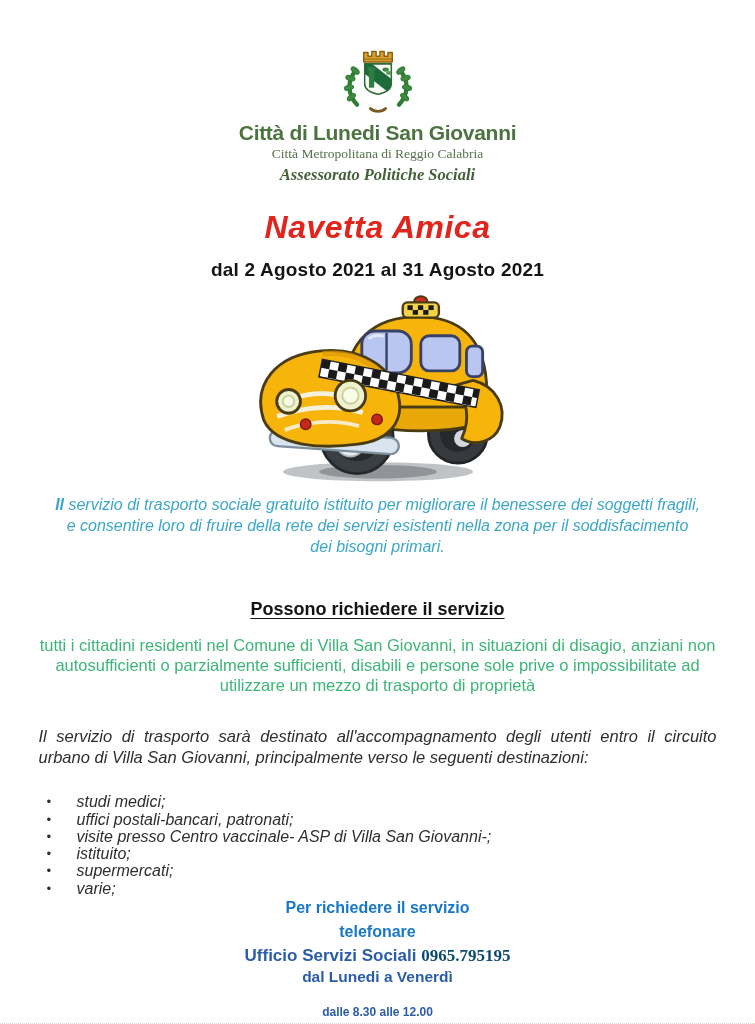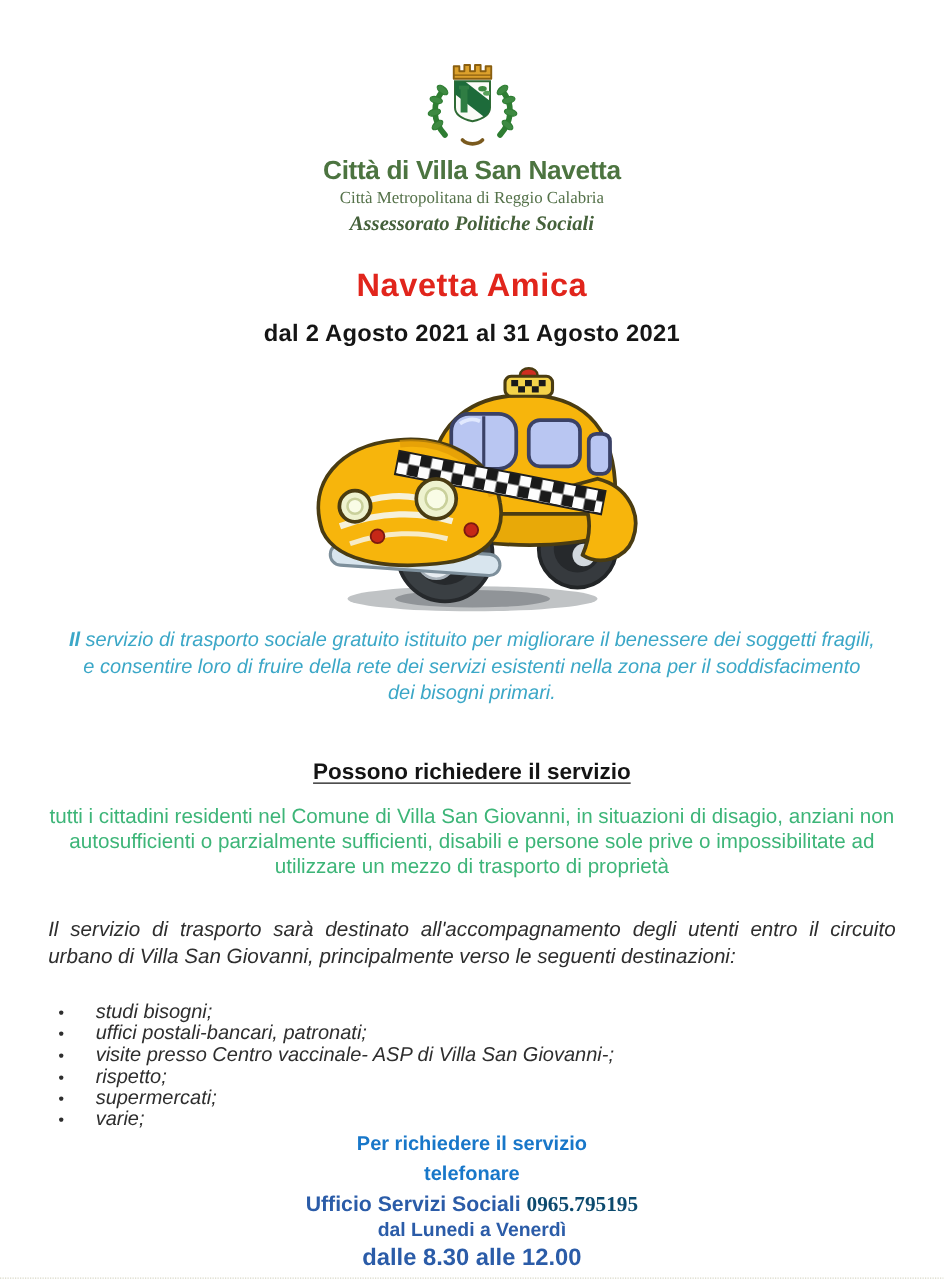--- a/index.html
+++ b/index.html
@@ -6,38 +6,38 @@
   .page{
     width:755px;height:1024px;margin:0 auto;background:#ffffff;
     font-family:"Liberation Sans",sans-serif;color:#222;
     display:flex;flex-direction:column;align-items:center;
     padding-top:42px;box-sizing:border-box;overflow:hidden;
   }
   .crest{width:88px;height:78px;}
   .city-title{font-size:21px;font-weight:bold;color:#4c7440;letter-spacing:-0.3px;margin-top:5px;}
   .metro{font-family:"Liberation Serif",serif;font-size:13.5px;color:#55724a;margin-top:1px;}
   .dept{font-family:"Liberation Serif",serif;font-size:16.5px;font-weight:bold;font-style:italic;color:#44603a;margin-top:3px;}
-  .program{font-size:26px;font-weight:bold;color:#e1251c;margin-top:24px;letter-spacing:0.5px;}
+  .program{font-size:32px;font-weight:bold;font-style:italic;color:#e1251c;margin-top:24px;letter-spacing:0.5px;}
   .dates{font-size:19px;font-weight:bold;color:#151515;margin-top:13px;letter-spacing:0.2px;}
   .taxi{margin-top:10px;width:300px;height:205px;}
   .intro{margin-top:8px;width:645px;text-align:center;font-style:italic;font-size:16px;line-height:21px;color:#3ba7c7;}
   .intro b{font-weight:bold;}
   .elig-h{margin-top:26px;font-size:18px;font-weight:bold;color:#141414;text-decoration:underline;text-underline-offset:3px;}
   .elig-p{margin-top:15px;width:706px;text-align:center;font-size:16.5px;line-height:20px;color:#3db578;}
   .dest-intro{margin-top:14px;width:678px;font-style:italic;font-size:16.5px;line-height:21px;color:#2e2e2e;text-align:justify;}
   ul.dest{width:678px;margin:9px 0 0 0;padding:0 0 0 16px;list-style:none;}
   ul.dest li{font-style:italic;font-size:16px;line-height:17.3px;color:#2e2e2e;position:relative;padding-left:30px;}
   ul.dest li::before{content:"\2022";position:absolute;left:0;top:0;font-size:13px;color:#2e2e2e;}
   .contact{text-align:center;margin-top:2px;}
   .c1{font-size:16px;font-weight:bold;color:#1877c9;}
   .c2{font-size:16px;font-weight:bold;color:#1877c9;margin-top:6px;}
   .c3{font-size:17px;font-weight:bold;color:#2b5ca8;margin-top:5px;}
   .c3 .phone{color:#0c4a6e;font-family:Liberation Serif, serif;}
   .c4{font-size:15.5px;font-weight:bold;color:#2b5ca8;margin-top:2px;}
-  .c5{font-size:19px;font-weight:bold;color:#2b5ca8;margin-top:2px;}
+  .c5{font-size:12px;font-weight:bold;color:#2b5ca8;margin-top:19px;}
   .footer{width:678px;margin-top:5px;border-top:2px solid #4f4f4f;padding-top:3px;text-align:center;}
   .covid{font-style:italic;font-size:14.5px;color:#20304a;}
   .dotline{width:755px;border-top:1px dotted #d8d8c6;margin-top:4px;}
 </style>
 </head>
 <body>
 
 <div class="page">
 
   <svg class="crest" viewBox="0 0 88 78">
@@ -66,21 +66,21 @@
     <path d="M30,23 h28 v21 q0,8 -14,11 q-14,-3 -14,-11 z" fill="#fbfbf7" stroke="#2f6b35" stroke-width="1.6"></path>
     <g clip-path="url(#shieldclip)">
       <rect x="24" y="30" width="44" height="13" transform="rotate(38 44 38)" fill="#1d6b3a"></rect>
       <rect x="34.5" y="28" width="5.5" height="20" fill="#2f7d43"></rect>
       <rect x="33.2" y="26.5" width="8" height="3" fill="#2f7d43"></rect>
       <ellipse cx="52" cy="29" rx="3.4" ry="2.2" fill="#3e8a42"></ellipse>
       <ellipse cx="55.5" cy="32.5" rx="3" ry="2" fill="#57a05a"></ellipse>
     </g>
   </svg>
 
-  <div class="city-title">Città di Villa San Navetta</div>
+  <div class="city-title">Città di Lunedi San Giovanni</div>
   <div class="metro">Città Metropolitana di Reggio Calabria</div>
   <div class="dept">Assessorato Politiche Sociali</div>
 
   <div class="program">Navetta Amica</div>
   <div class="dates">dal 2 Agosto 2021 al 31 Agosto 2021</div>
 
   <svg class="taxi" viewBox="0 0 300 205">
     <defs>
       <pattern id="chk" width="18" height="18" patternUnits="userSpaceOnUse">
         <rect width="18" height="18" fill="#fdfdfd"></rect>
@@ -146,24 +146,24 @@
   </svg>
 
   <p class="intro"><b>Il</b> <span>servizio di trasporto sociale gratuito istituito per migliorare il benessere dei soggetti fragili, e consentire loro di fruire della rete dei servizi esistenti nella zona per il soddisfacimento dei bisogni primari.</span></p>
 
   <div class="elig-h">Possono richiedere il servizio</div>
   <p class="elig-p">tutti i cittadini residenti nel Comune di Villa San Giovanni, in situazioni di disagio, anziani non autosufficienti o parzialmente sufficienti, disabili e persone sole prive o impossibilitate ad utilizzare un mezzo di trasporto di proprietà</p>
 
   <p class="dest-intro">Il servizio di trasporto sarà destinato all'accompagnamento degli utenti entro il circuito urbano di Villa San Giovanni, principalmente verso le seguenti destinazioni:</p>
 
   <ul class="dest">
-    <li>studi bisogni;</li>
+    <li>studi medici;</li>
     <li>uffici postali-bancari, patronati;</li>
     <li>visite presso Centro vaccinale-  ASP di Villa San Giovanni-;</li>
-    <li>rispetto;</li>
+    <li>istituito;</li>
     <li>supermercati;</li>
     <li>varie;</li>
   </ul>
 
   <div class="contact">
     <div class="c1">Per richiedere il servizio</div>
     <div class="c2">telefonare</div>
     <div class="c3"><span>Ufficio Servizi Sociali</span> <span class="phone">0965.795195</span></div>
     <div class="c4">dal Lunedi a Venerdì</div>
     <div class="c5">dalle 8.30 alle 12.00</div>

